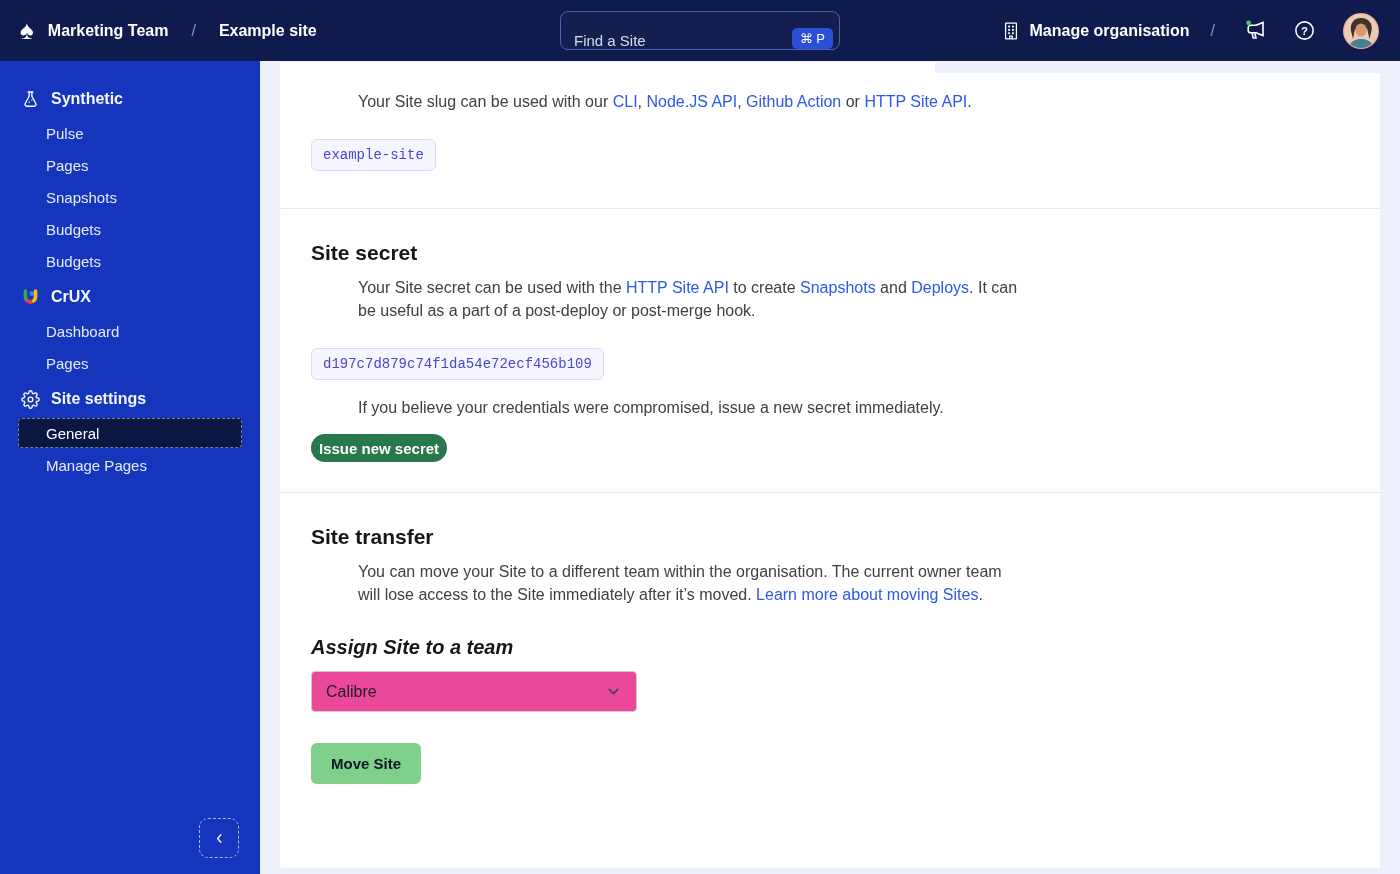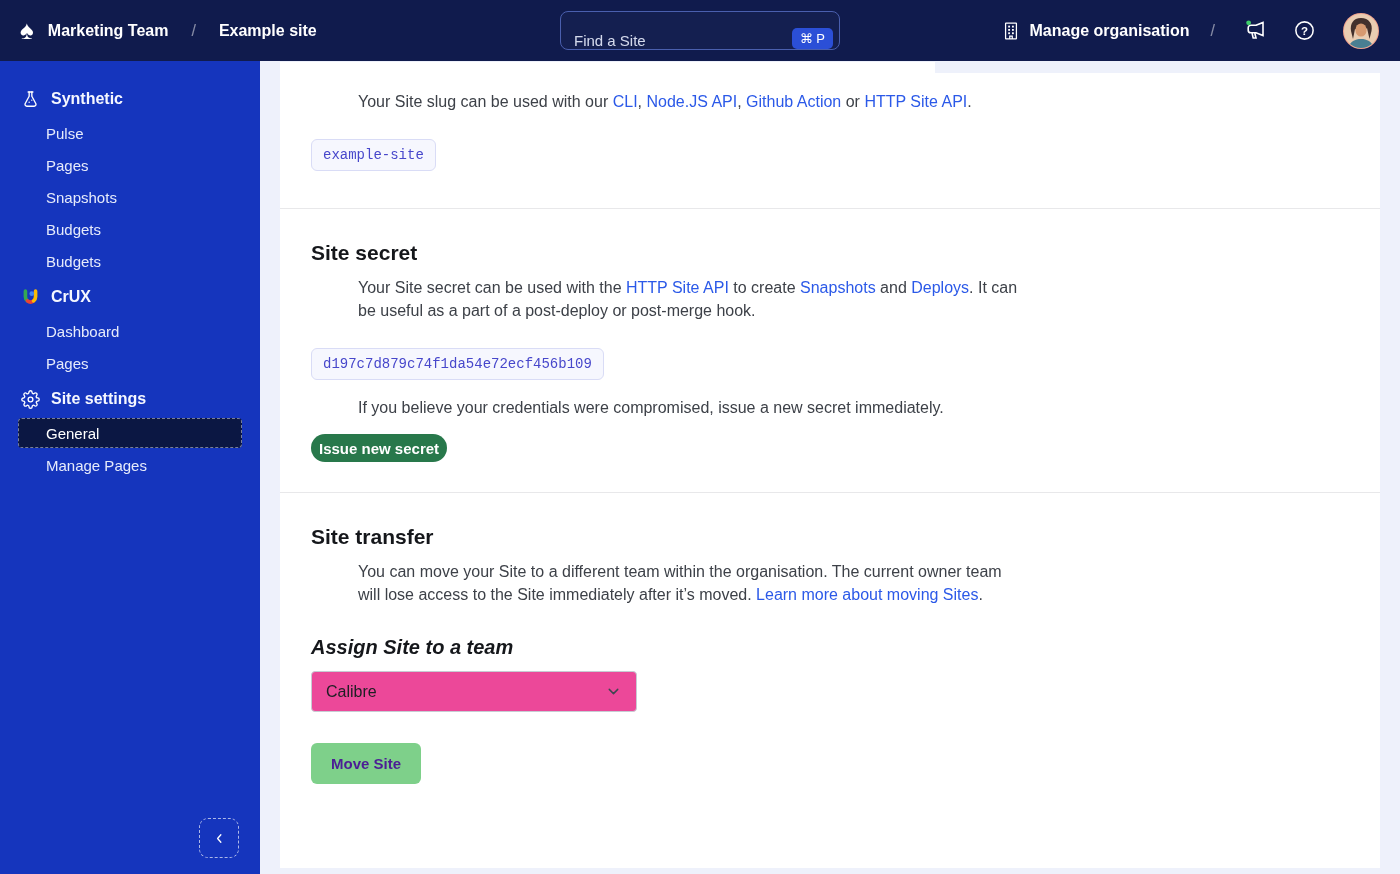--- a/index.html
+++ b/index.html
@@ -70,21 +70,21 @@
     border-radius:6px;padding:7px 11px;}
   .warning{margin-top:16px;}
   .btn-green{display:inline-block;margin-top:15px;height:28px;padding:0 8px;background:var(--primary-green);
     color:#fff;font-size:15px;font-weight:600;border:none;border-radius:16px;cursor:pointer;
     font-family:"Liberation Sans",sans-serif;}
   .assign-label{margin-top:30px;font-size:20px;font-weight:700;color:#15171b;font-style:italic;}
   .select{margin-top:12px;width:326px;height:41px;border:1px solid #c7ccd3;border-radius:4px;background:#ec4899;
     display:flex;align-items:center;justify-content:space-between;padding:0 14px 0 14px;cursor:pointer;}
   .select .value{font-size:16px;color:#1d1f23;}
   .btn-move{display:inline-block;margin-top:31px;height:41px;padding:0 20px;background:var(--disabled-green);
-    color:#4c1d95;font-size:15px;font-weight:600;border:none;border-radius:6px;cursor:default;
+    color:#0f172a;font-size:15px;font-weight:600;border:none;border-radius:6px;cursor:default;
     font-family:"Liberation Sans",sans-serif;}
   svg{display:block;}
 </style>
 </head>
 <body>
 
 <header class="topbar">
   <div class="brand">
     <span class="spade">♠</span>
     <span class="crumb">Marketing Team</span>

